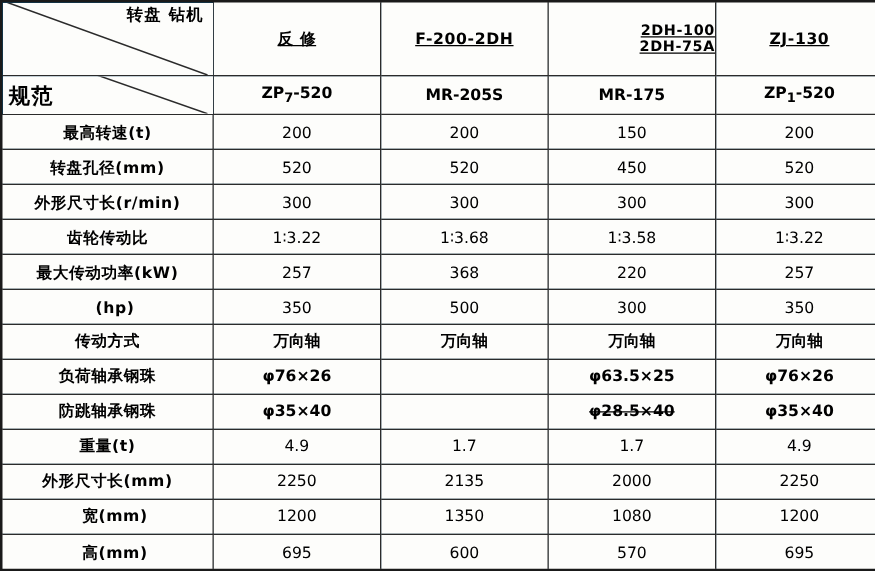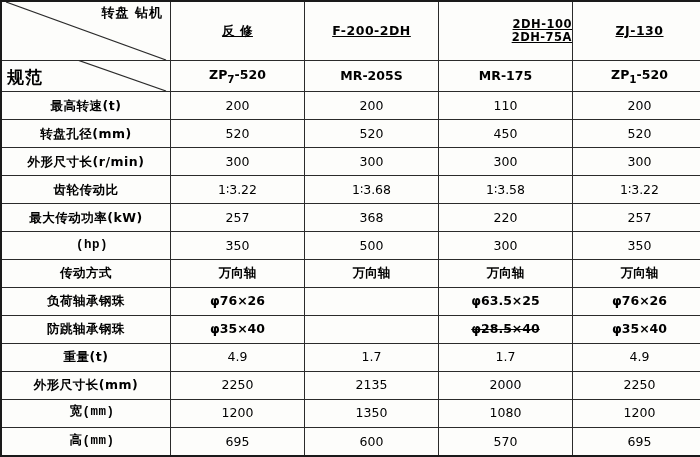--- a/index.html
+++ b/index.html
@@ -42,21 +42,20 @@
   td.rowhead {
     text-align: left;
     padding-left: 8px;
     font-weight: bold;
     font-size: 13px;
     letter-spacing: 0.5px;
   }
   td.rowhead.indent {
     text-align: center;
     padding-left: 12px;
-    font-family: Liberation Mono, monospace;
   }
   td.colhead {
     font-weight: bold;
     font-size: 13.5px;
     letter-spacing: 0.5px;
   }
   td.colhead.small {
     font-size: 11.5px;
     line-height: 1.15;
   }
@@ -159,21 +158,21 @@
         <td class="model">ZP<sub>7</sub>-520</td>
         <td class="model">MR-205S</td>
         <td class="model">MR-175</td>
         <td class="model">ZP<sub>1</sub>-520</td>
       </tr>
 
       <tr>
         <td class="rowhead">最高转速(t)</td>
         <td class="val">200</td>
         <td class="val">200</td>
-        <td class="val">110</td>
+        <td class="val">150</td>
         <td class="val">200</td>
       </tr>
 
       <tr>
         <td class="rowhead">转盘孔径(mm)</td>
         <td class="val">520</td>
         <td class="val">520</td>
         <td class="val">450</td>
         <td class="val">520</td>
       </tr>

